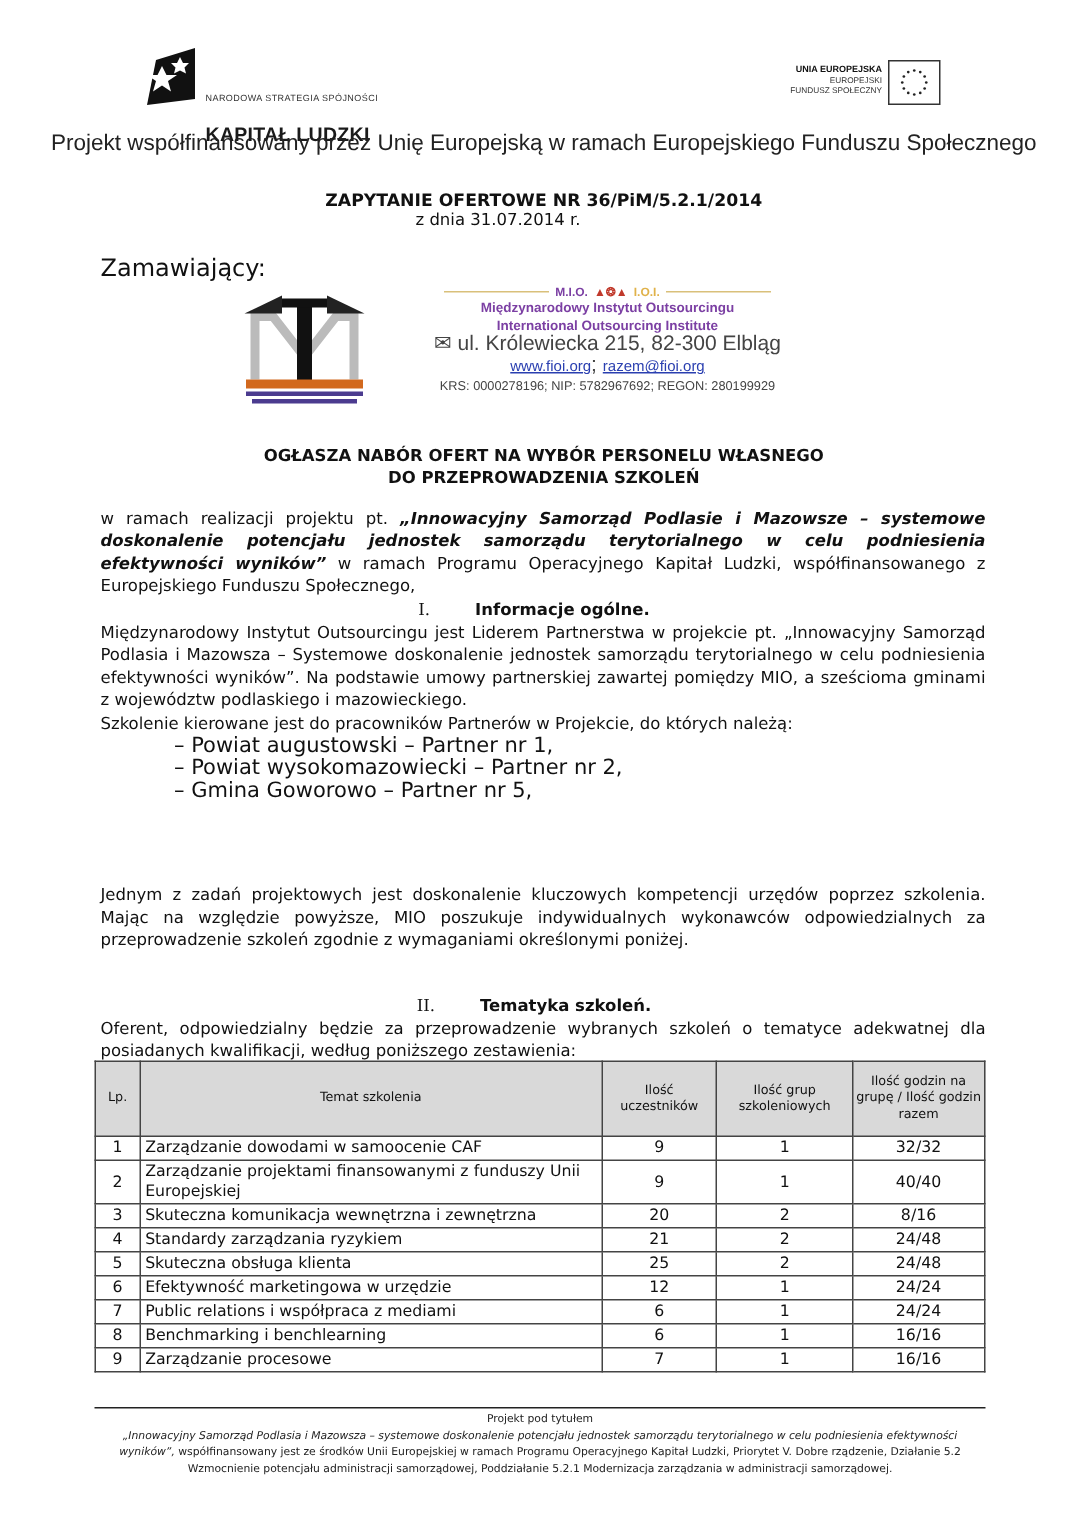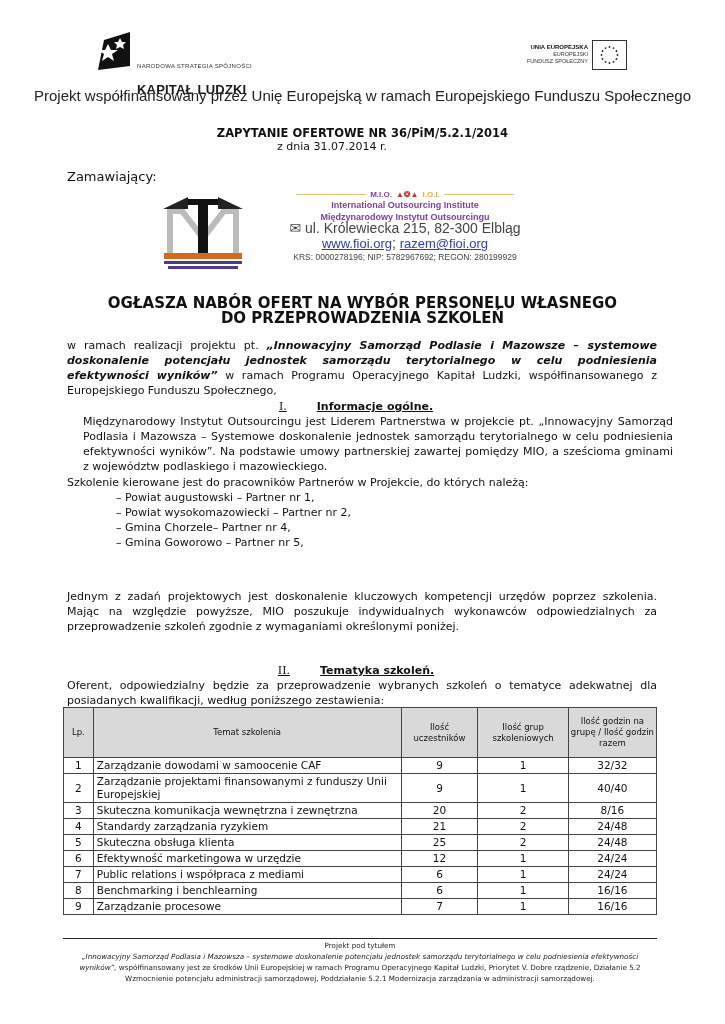--- a/index.html
+++ b/index.html
@@ -8,37 +8,37 @@
   
   .kl-logo { left:96px; top:32px; width:36px; height:38px; }
   .kl-title { left:137px; top:48px; font-family:"Liberation Sans", sans-serif; font-weight:bold; font-size:13px; letter-spacing:0.2px; color:#1a1a1a;margin-top:34px; }
   .kl-sub { left:137px; top:63px; font-family:"Liberation Sans", sans-serif; font-size:6px; color:#333; letter-spacing:0.3px; }
   .eu-block { left:500px; top:44px; width:88px; text-align:right; font-family:"Liberation Sans", sans-serif; font-size:5.5px; line-height:7px; color:#333; }
   .eu-block .b { font-weight:bold; font-size:6px; color:#111; }
   .eu-flag { left:592px; top:40px; width:33px; height:28px; border:1px solid #333; background:#fff; }
   .project-line { left:0; width:725px; top:87px; text-align:center; font-family:"Liberation Sans", sans-serif; font-size:15px; color:#222; }
   .title { left:0; width:725px; top:126px; text-align:center; font-weight:bold; font-size:11.5px; }
   .date { left:0; width:664px; top:140px; text-align:center; font-size:11px; }
-  .zam { left:67px; top:169px; font-size:13px; }
+  .zam { left:67px; top:169px; font-size:16px; }
   
   .mio-logo { left:158px; top:193px; width:90px; height:80px; }
   .mio-text { left:255px; top:190px; width:300px; text-align:center; font-family:Liberation Sans, sans-serif; }
   .mio-head { font-size:8px; font-weight:bold; color:#7b3fa3; display:flex; align-items:center; justify-content:center; gap:4px; }
   .mio-head .line { display:inline-block; height:1px; background:#d9c07a; width:70px; }
   .mio-head .ioi { color:#e0b24a; }
   .mio-name { font-size:9px; font-weight:bold; color:#7b3fa3; line-height:12px; }
   .mio-addr { font-size:14px; color:#444; line-height:11px; }
-  .mio-link { font-size:13px; color:#2a3fb0; text-decoration:underline; line-height:11px; }
+  .mio-link { font-size:10px; color:#2a3fb0; text-decoration:underline; line-height:11px; }
   .mio-krs { font-size:8.5px; color:#444; line-height:11px; }
-  .announce { left:0; width:725px; top:296px; text-align:center; font-weight:bold; font-size:15px; line-height:15px; }
+  .announce { left:0; width:725px; top:296px; text-align:center; font-weight:bold; font-size:11px; line-height:15px; }
   .para { left:67px; width:590px; font-size:11px; line-height:15px; text-align:justify; }
-  .section { left:0; width:712px; text-align:center; font-size:11px;text-decoration:underline; }
+  .section { left:0; width:712px; text-align:center; font-size:11px; }
   .section .num { font-family:"DejaVu Serif", serif; margin-right:30px; }
   .section .lbl { font-weight:bold; }
-  .partners { left:116px; font-size:11px; line-height:15px; }
+  .partners { left:116px; font-size:14px; line-height:15px; }
   
   table.t { position:absolute; left:63px; top:707px; width:594px; border-collapse:collapse; font-family:"DejaVu Sans", sans-serif; }
   table.t th { background:#d9d9d9; font-weight:normal; font-size:8.5px; line-height:11px; border:1px solid #444; padding:2px 2px; text-align:center; }
   table.t td { border:1px solid #444; font-size:10.5px; line-height:13px; padding:1px 3px; text-align:center; }
   table.t td.topic { text-align:left; }
   .footer-rule { left:63px; top:938px; width:594px; height:1px; background:#222; }
   .footer { left:63px; width:594px; top:940px; text-align:center; font-size:7.2px; line-height:11px; color:#222; }
   .footer i { font-style:italic; }
 </style>
 </head>
@@ -92,47 +92,46 @@
   <rect x="10" y="73" width="70" height="3" fill="#4b3b8f"></rect>
 </svg>
 <div class="abs mio-text">
   <div class="mio-head">
     <span class="line"></span>
     <span>M.I.O.</span>
     <span style="color:#c0392b;">▲❂▲</span>
     <span class="ioi">I.O.I.</span>
     <span class="line"></span>
   </div>
+  <div class="mio-name">Międzynarodowy Instytut Outsourcingu</div>
   <div class="mio-name">International Outsourcing Institute</div>
-  <div class="mio-name">Międzynarodowy Instytut Outsourcingu</div>
   <div class="mio-addr"><span>✉ </span><span>ul. Królewiecka 215, 82-300 Elbląg</span></div>
   <div class="mio-link-row">
     <span class="mio-link">www.fioi.org</span><span class="mio-addr">; </span><span class="mio-link">razem@fioi.org</span>
   </div>
   <div class="mio-krs">KRS: 0000278196; NIP: 5782967692; REGON: 280199929</div>
 </div>
 
 <div class="abs announce">
   <div>OGŁASZA NABÓR OFERT NA WYBÓR PERSONELU WŁASNEGO</div>
   <div>DO PRZEPROWADZENIA SZKOLEŃ</div>
 </div>
 
 <div class="abs para" style="top:338px;">
   <span>w ramach realizacji projektu pt. </span><b><i>„Innowacyjny Samorząd Podlasie i Mazowsze – systemowe doskonalenie potencjału jednostek samorządu terytorialnego w celu podniesienia efektywności wyników”</i></b><span> w ramach Programu Operacyjnego Kapitał Ludzki, współfinansowanego z Europejskiego Funduszu Społecznego,</span>
 </div>
 
 <div class="abs section" style="top:400px;">
   <span class="num">I.</span><span class="lbl">Informacje ogólne.</span>
 </div>
-<div class="abs para" style="top:414px;margin-left:16px;">Międzynarodowy Instytut Outsourcingu jest Liderem Partnerstwa w projekcie pt. „Innowacyjny Samorząd Podlasia i Mazowsza – Systemowe doskonalenie jednostek samorządu terytorialnego w celu podniesienia efektywności wyników”. Na podstawie umowy partnerskiej zawartej pomiędzy MIO, a sześcioma gminami z województw podlaskiego i mazowieckiego.</div>
+<div class="abs para" style="top:414px;">Międzynarodowy Instytut Outsourcingu jest Liderem Partnerstwa w projekcie pt. „Innowacyjny Samorząd Podlasia i Mazowsza – Systemowe doskonalenie jednostek samorządu terytorialnego w celu podniesienia efektywności wyników”. Na podstawie umowy partnerskiej zawartej pomiędzy MIO, a sześcioma gminami z województw podlaskiego i mazowieckiego.</div>
 <div class="abs para" style="top:475px;">Szkolenie kierowane jest do pracowników Partnerów w Projekcie, do których należą:</div>
 <div class="abs partners" style="top:490px;">
   <div>– Powiat augustowski – Partner nr 1,</div>
   <div>– Powiat wysokomazowiecki – Partner nr 2,</div>
-  <div>– Gmina Chorzele– Partner nr 4,</div>
   <div>– Gmina Goworowo – Partner nr 5,</div>
 </div>
 
 <div class="abs para" style="top:589px;">Jednym z zadań projektowych jest doskonalenie kluczowych kompetencji urzędów poprzez szkolenia. Mając na względzie powyższe, MIO poszukuje indywidualnych wykonawców odpowiedzialnych za przeprowadzenie szkoleń zgodnie z wymaganiami określonymi poniżej.</div>
 
 <div class="abs section" style="top:664px;">
   <span class="num">II.</span><span class="lbl">Tematyka szkoleń.</span>
 </div>
 <div class="abs para" style="top:678px;">Oferent, odpowiedzialny będzie za przeprowadzenie wybranych szkoleń o tematyce adekwatnej dla posiadanych kwalifikacji, według poniższego zestawienia:</div>
 

